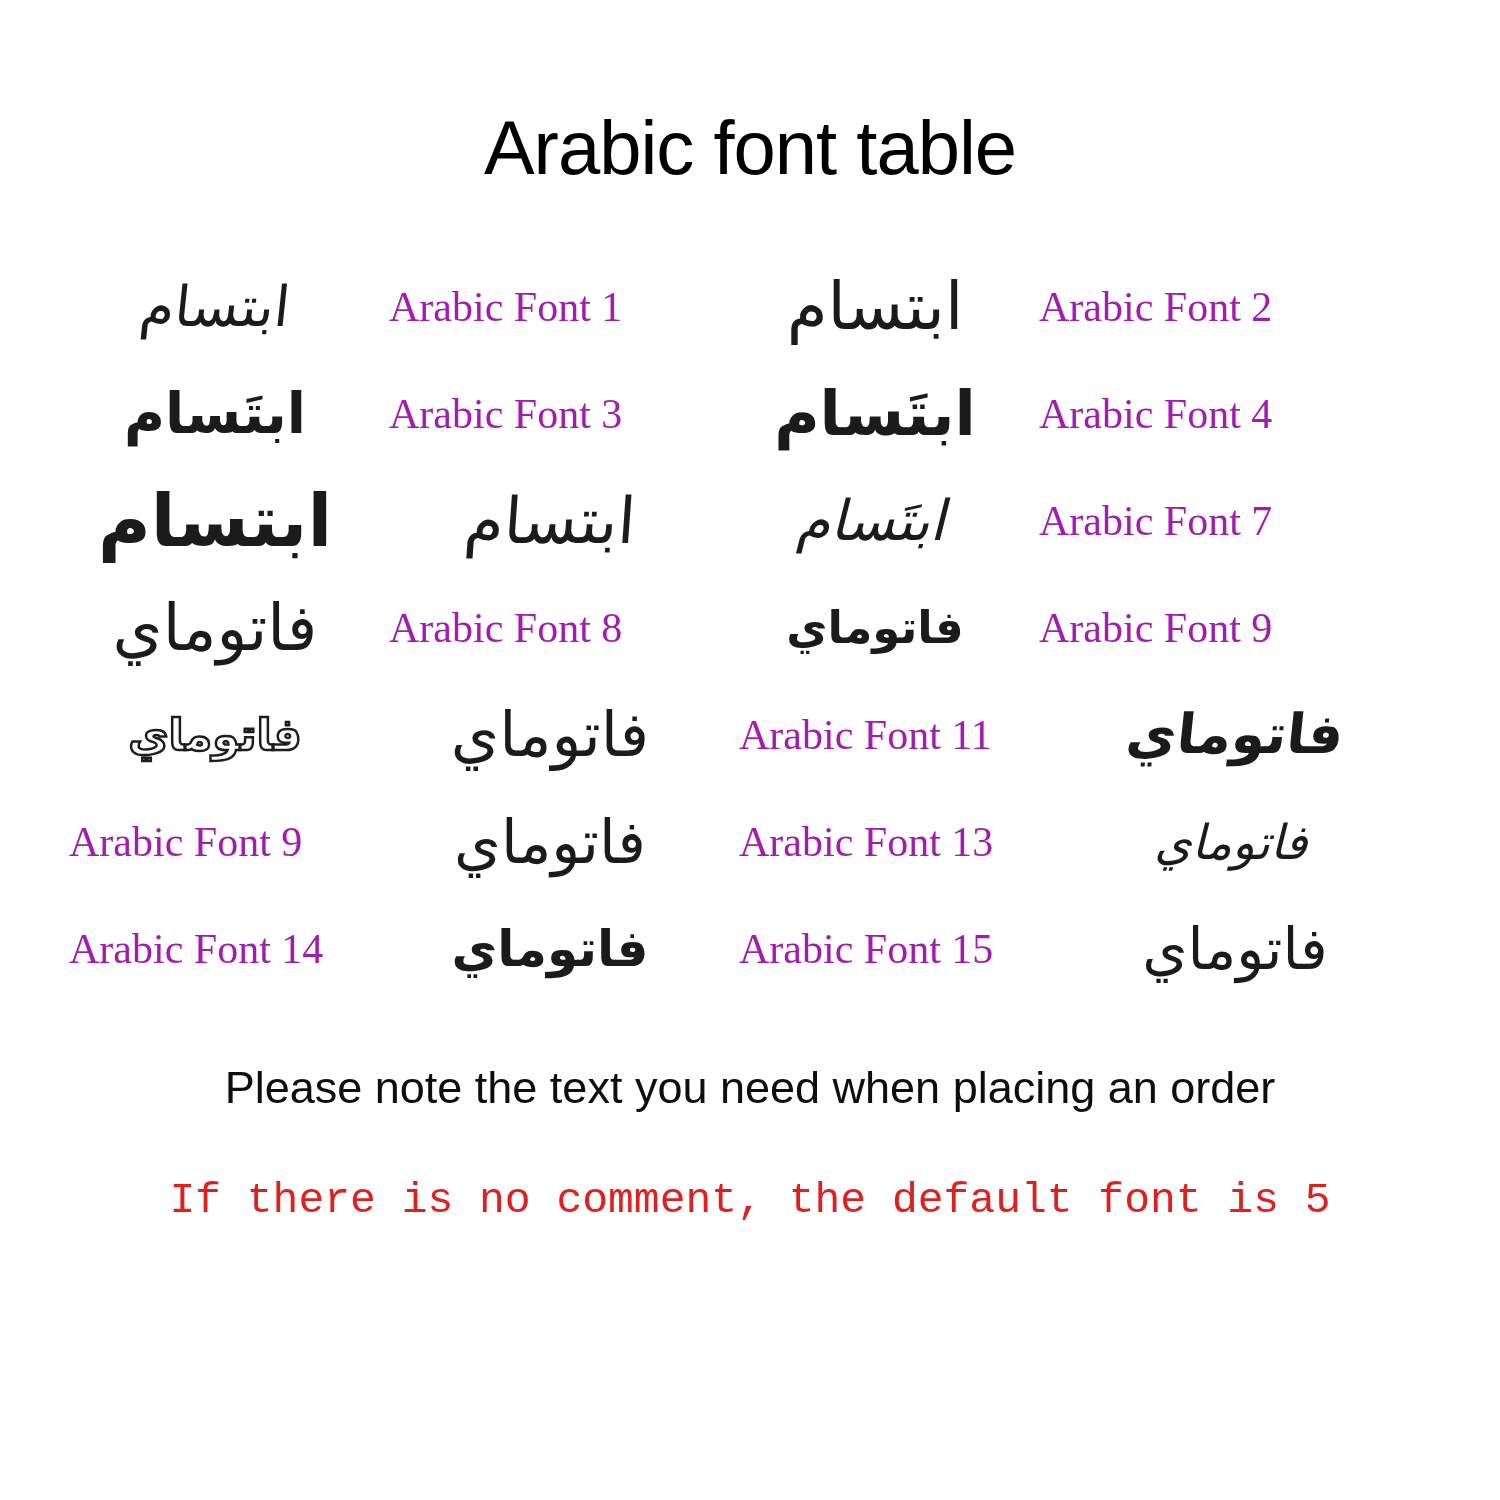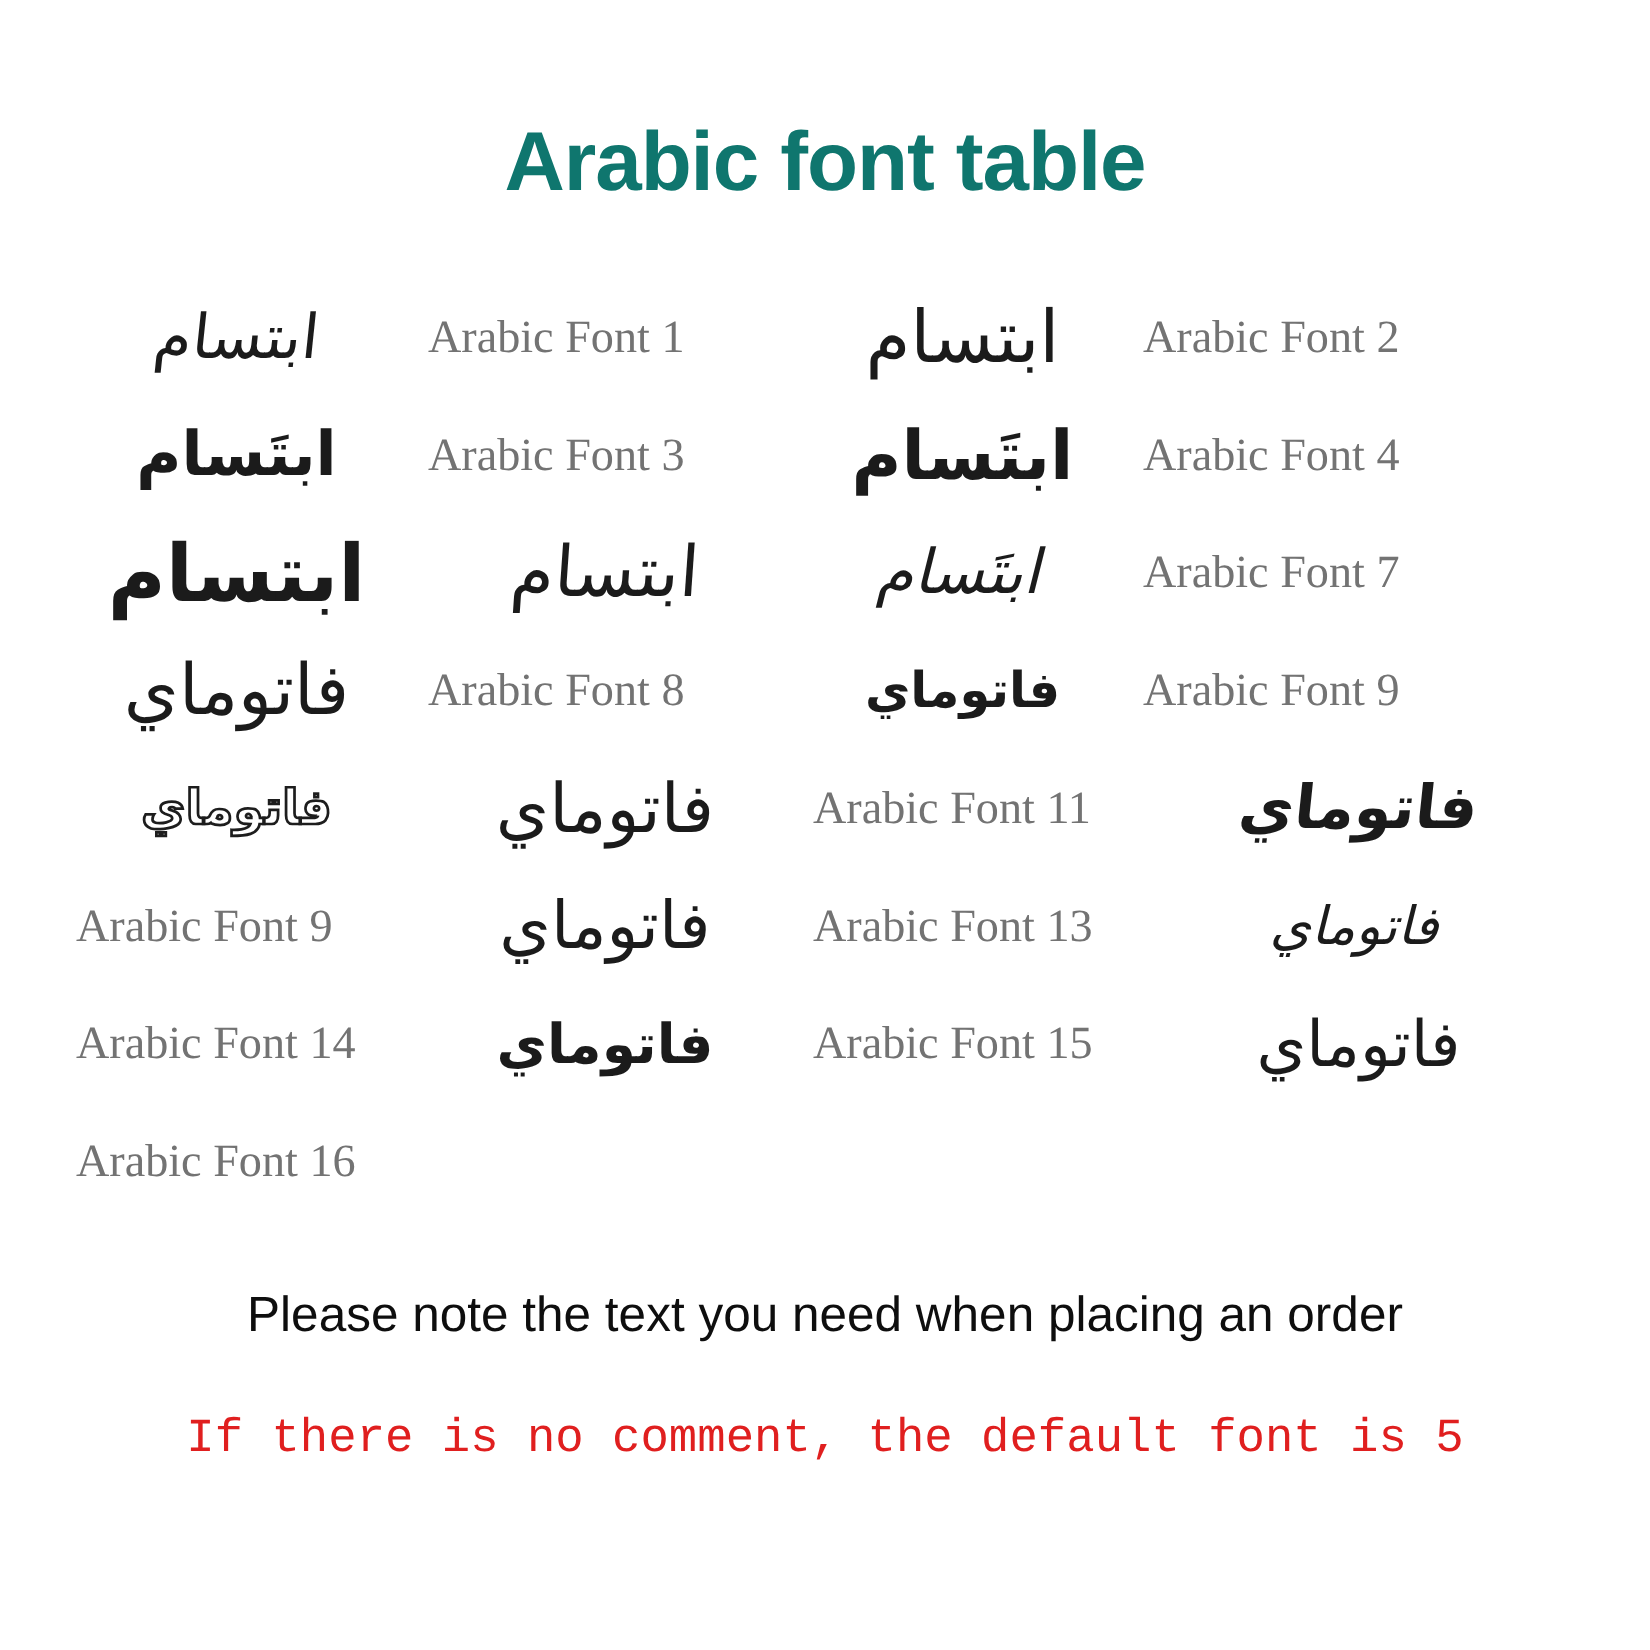--- a/index.html
+++ b/index.html
@@ -2,37 +2,37 @@
 <html><head>
 <meta charset="utf-8">
 <style>
   html,body{margin:0;padding:0;}
   body{
     width:1500px;height:1500px;background:#ffffff;overflow:hidden;
     font-family:"Liberation Sans",sans-serif;color:#111;
   }
   .title{
     margin-top:104px;text-align:center;
-    font-size:76px;font-weight:700;letter-spacing:-1px;color:#0f766e;
+    font-size:76px;font-weight:400;letter-spacing:-1px;color:#000000;
   }
   .font-table{
     width:1390px;margin:62px auto 0;
     display:grid;
     grid-template-columns:320px 350px 300px 420px;
     grid-auto-rows:107px;
     align-items:center;
   }
   .sample{
     direction:rtl;text-align:center;color:#1b1b1b;
     font-family:"DejaVu Sans",sans-serif;line-height:1;
     white-space:nowrap;
   }
   .label{
     font-family:"Liberation Serif","DejaVu Serif",serif;
-    font-size:42px;color:#737373;text-align:left;padding-left:14px;
+    font-size:42px;color:#a21caf;text-align:left;padding-left:14px;
     white-space:nowrap;
   }
   .s1{font-size:56px;transform:skewX(-6deg);}
   .s2{font-size:66px;}
   .s3{font-size:56px;font-weight:700;}
   .s4{font-size:62px;font-weight:700;}
   .s5{font-size:72px;font-weight:700;}
   .s6{font-size:64px;transform:skewX(-4deg);}
   .s7{font-size:56px;transform:skewX(-14deg);}
   .s8{font-size:64px;}
@@ -94,17 +94,16 @@
   <div class="label">Arabic Font 9</div>
 
   <div class="sample s13" dir="rtl">فاتوماي</div>
   <div class="label">Arabic Font 13</div>
   <div class="sample s14" dir="rtl">فاتوماي</div>
   <div class="label">Arabic Font 14</div>
 
   <div class="sample s15" dir="rtl">فاتوماي</div>
   <div class="label">Arabic Font 15</div>
   <div class="sample s16" dir="rtl">فاتوماي</div>
-  <div class="label">Arabic Font 16</div>
 </div>
 
 <div class="note-black">Please note the text you need when placing an order</div>
 <div class="note-red">If there is no comment, the default font is 5</div>
 
 </body></html>

